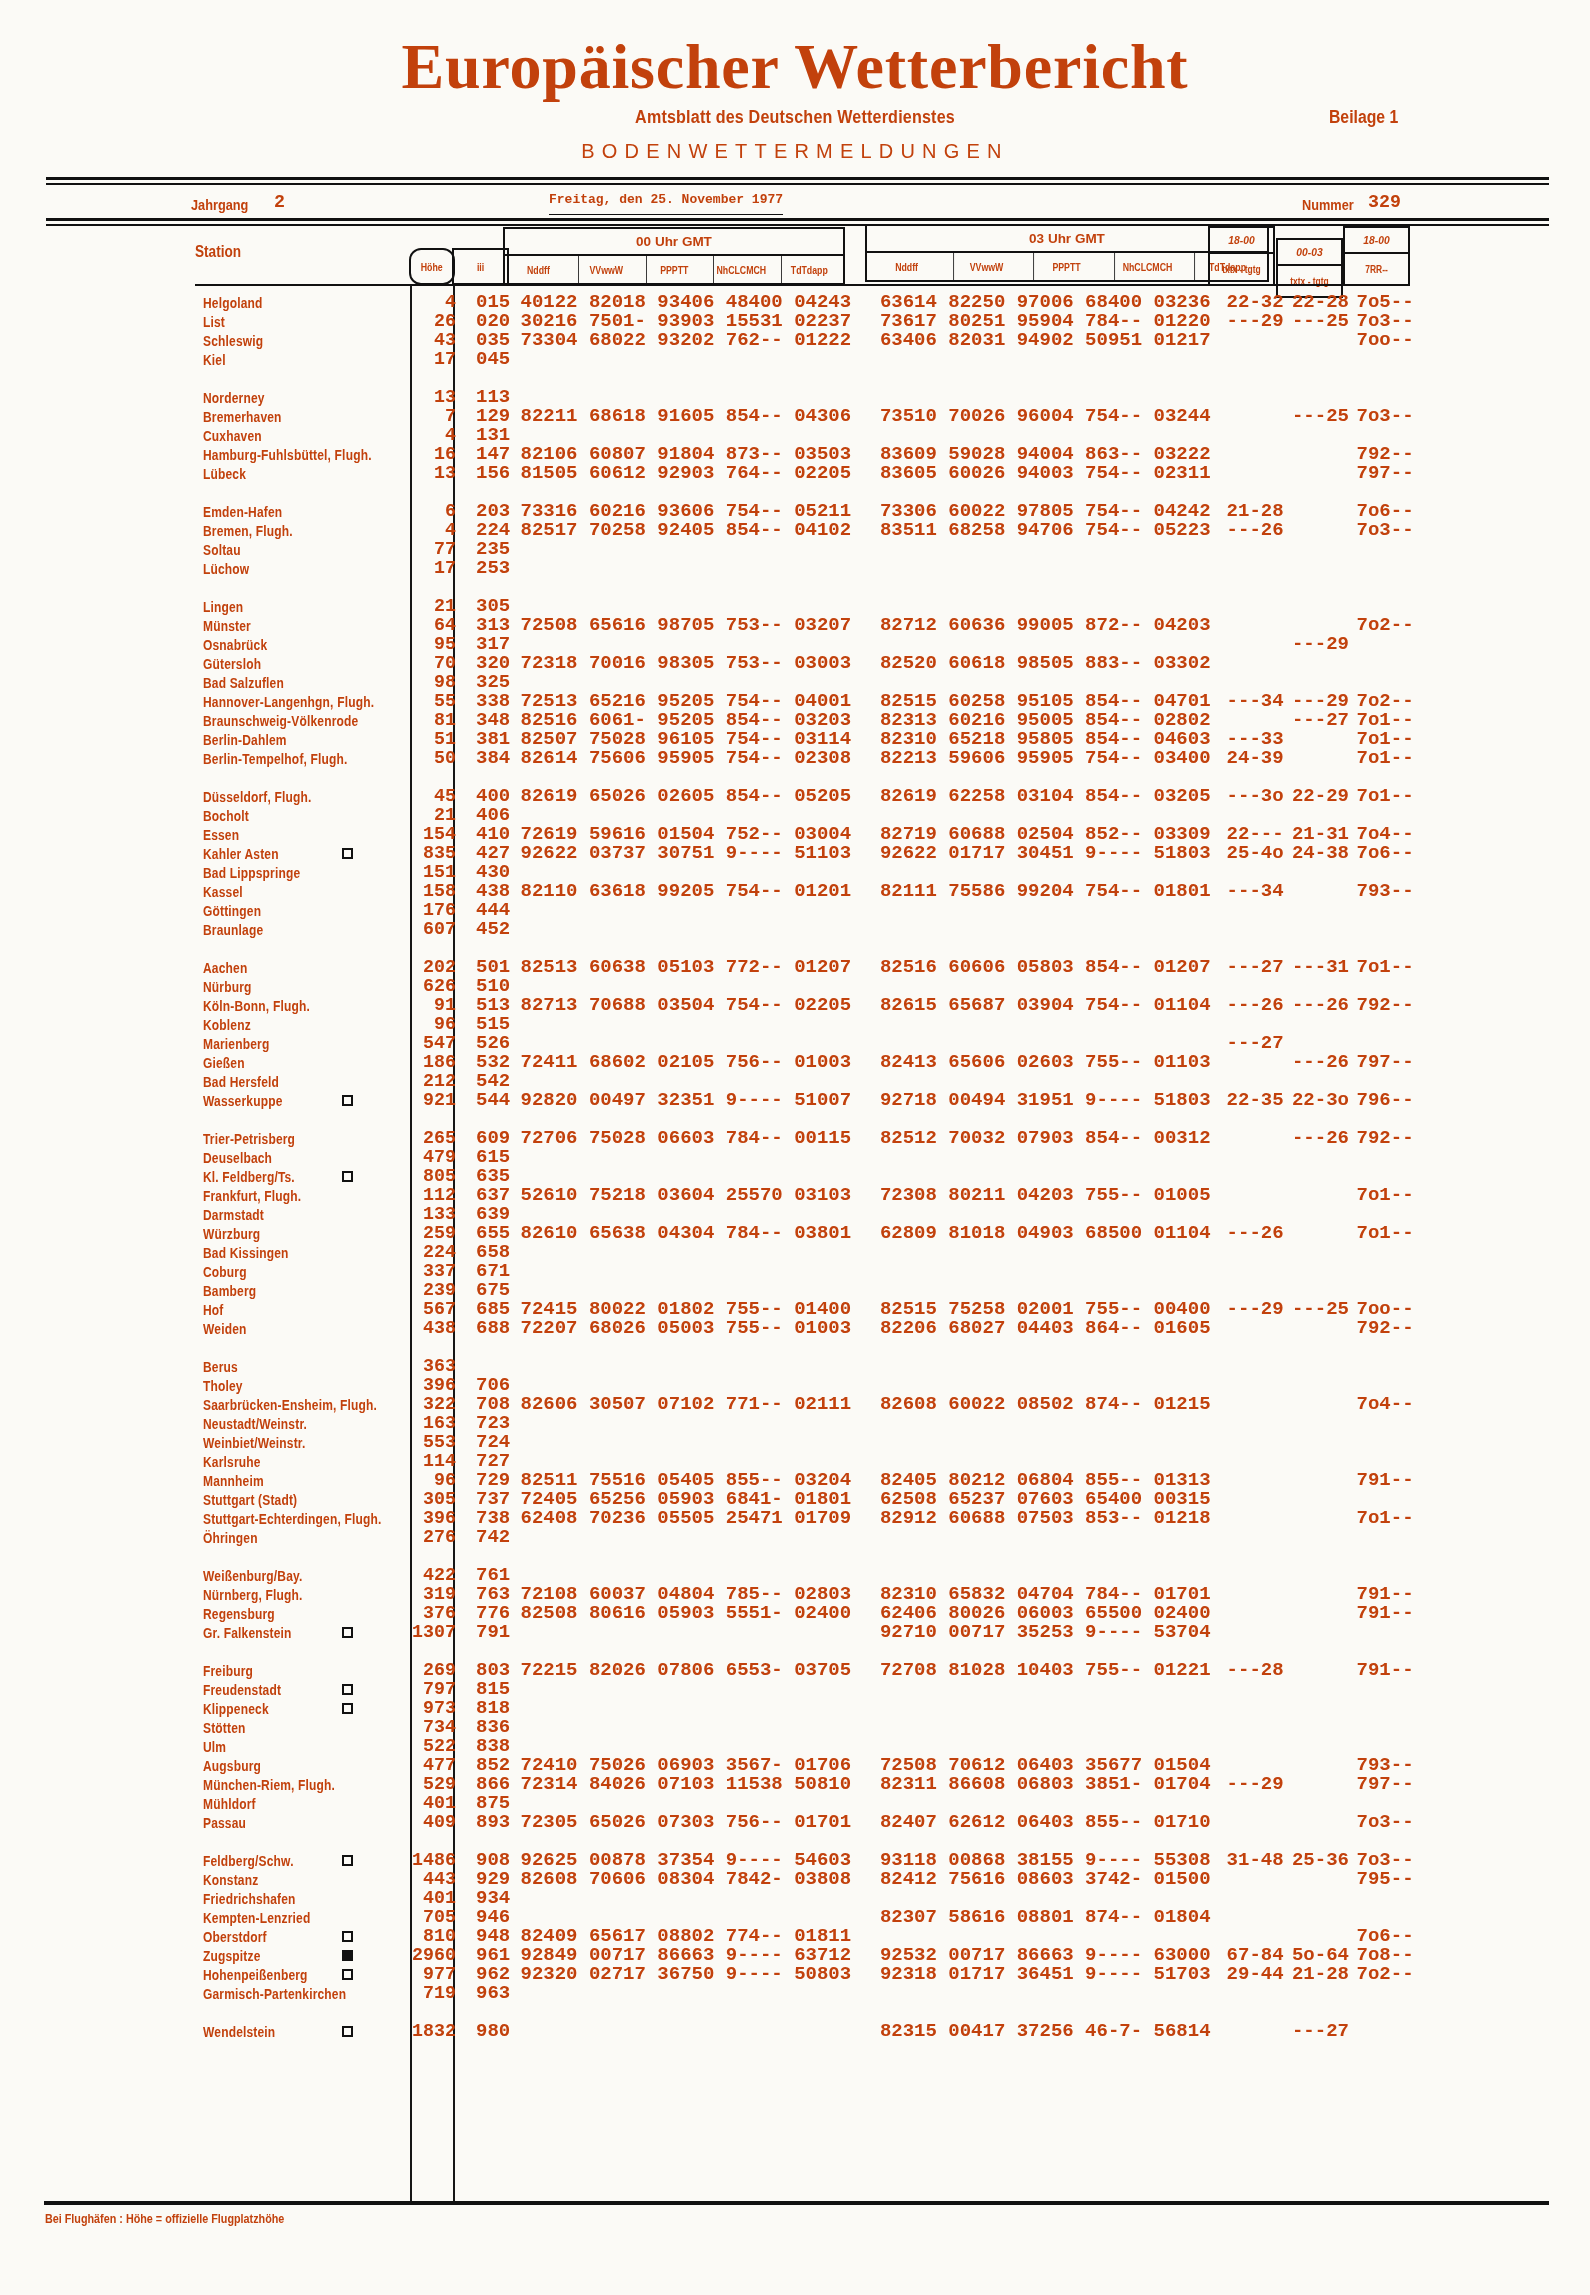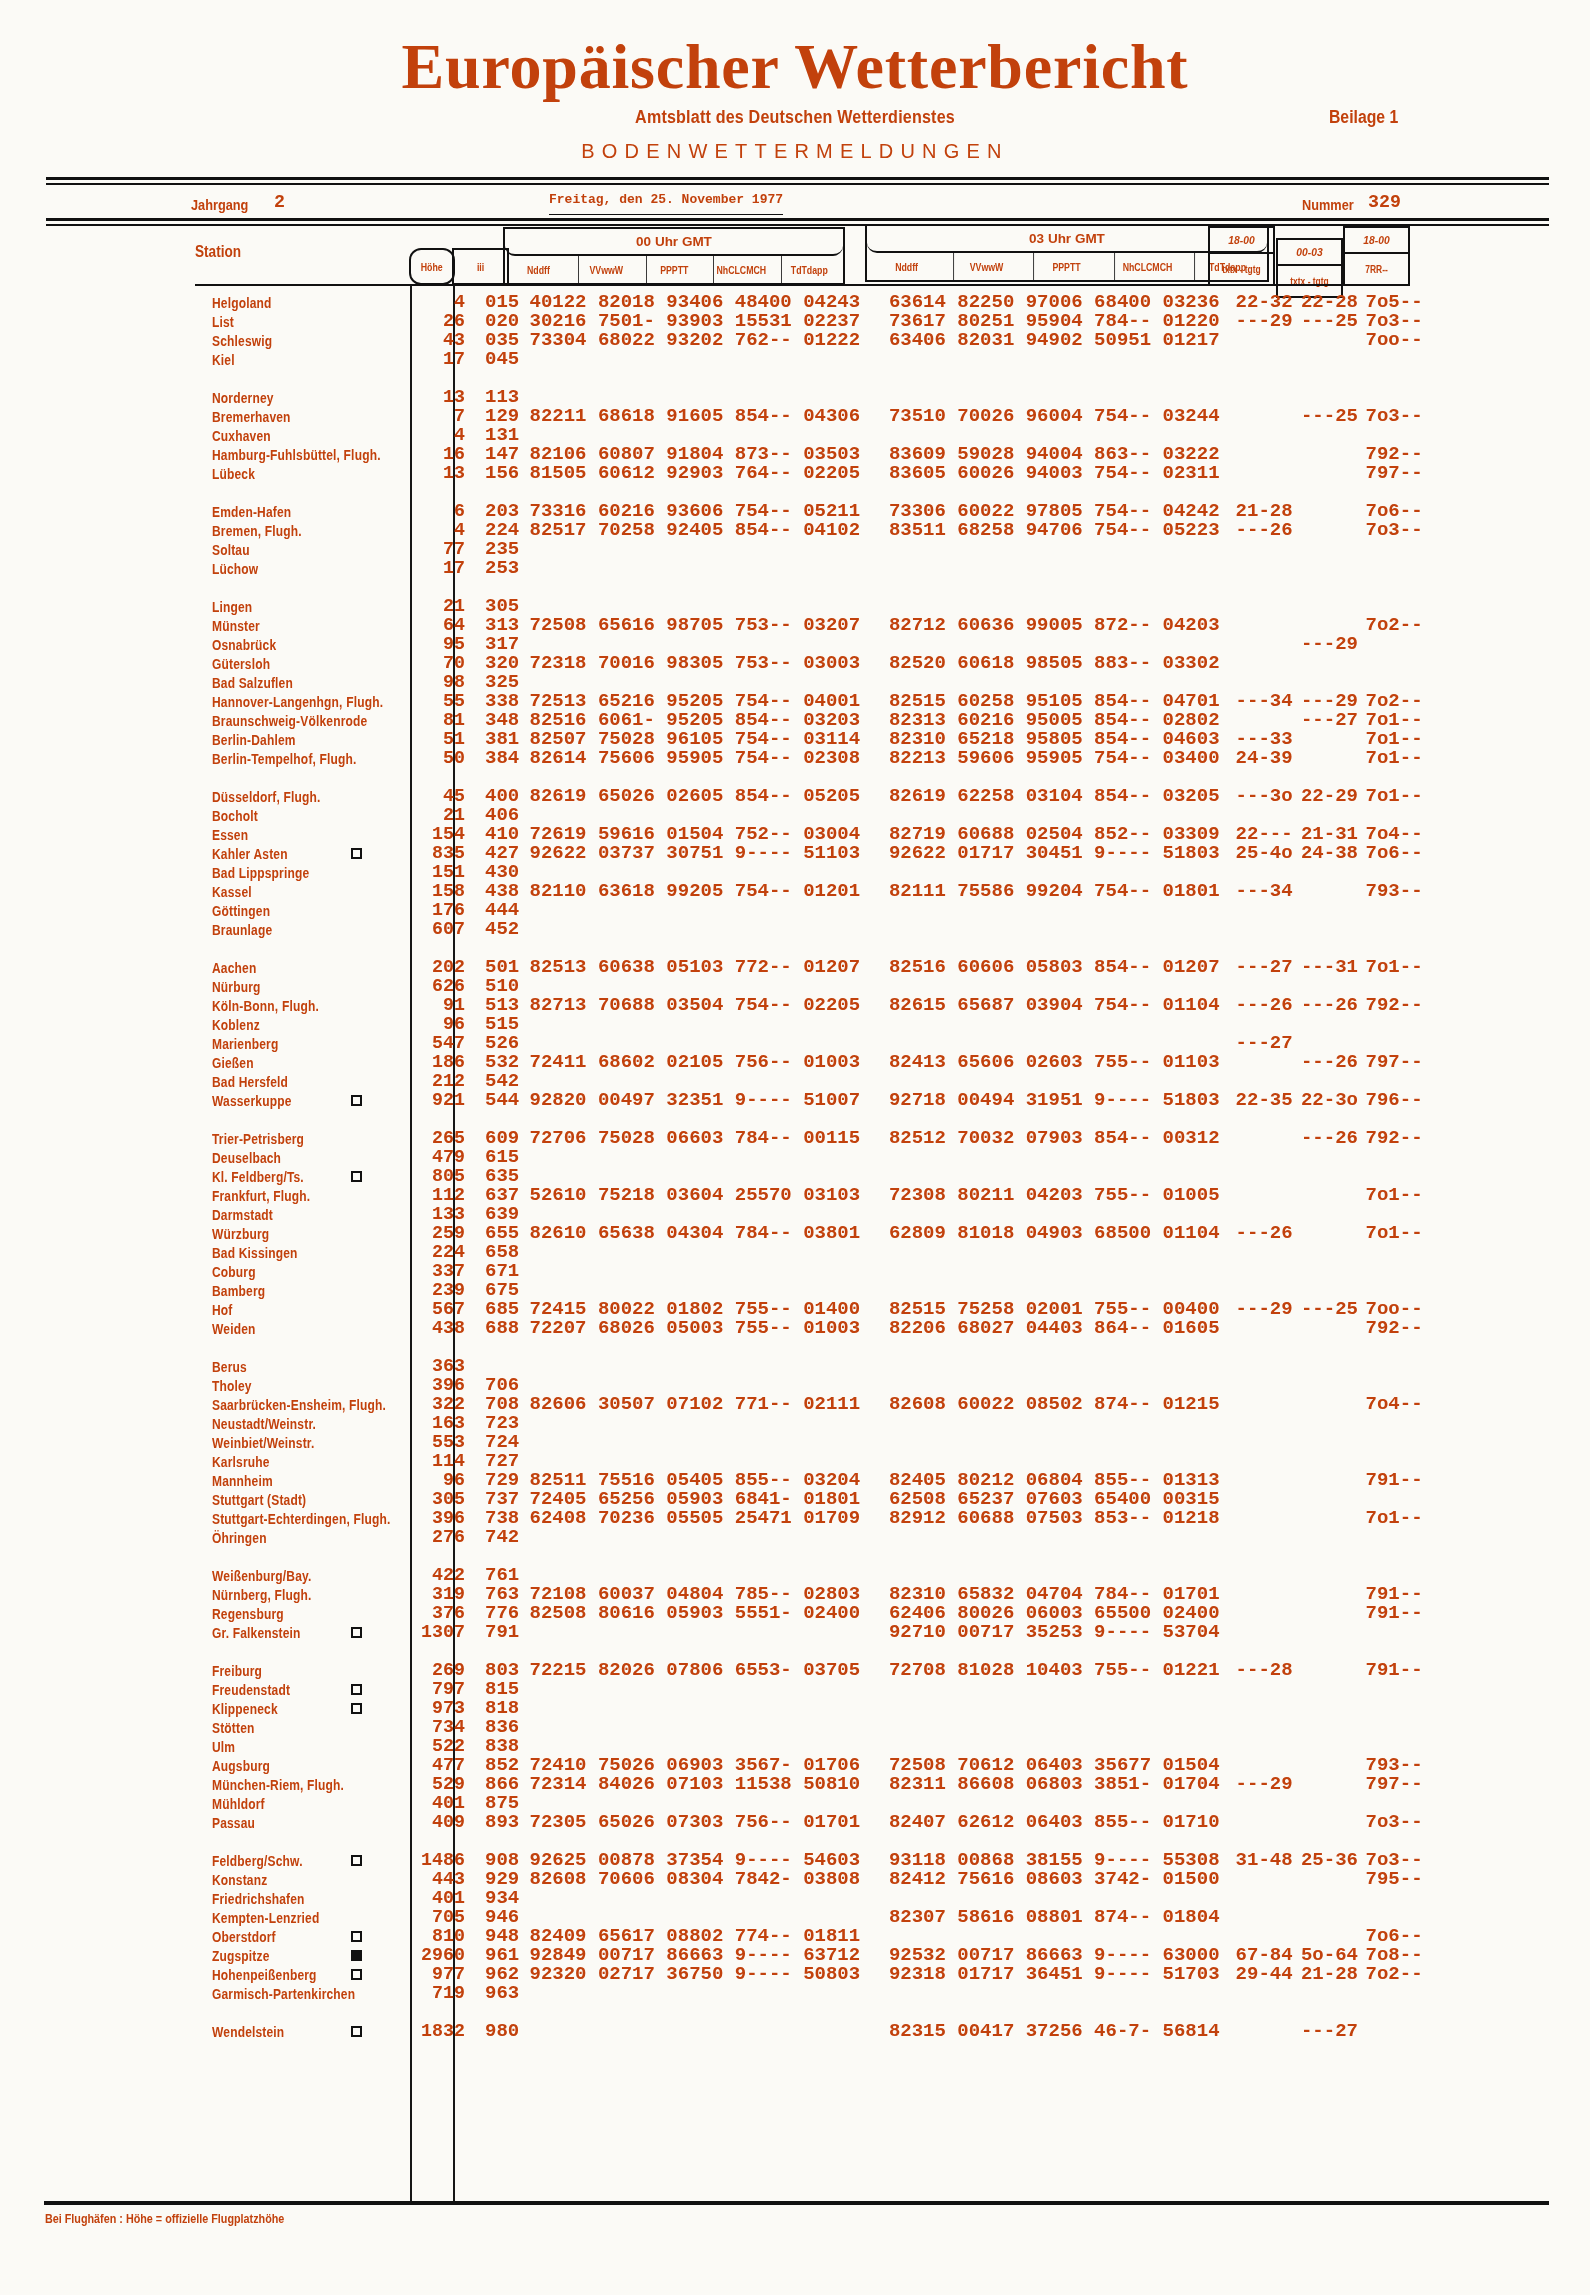--- a/index.html
+++ b/index.html
@@ -31,21 +31,21 @@
 
   
   #stationLbl{left:195px;top:243px;font-weight:700;font-size:16px;transform:scaleX(.85);transform-origin:0 0;}
   .cellbox{position:absolute;border:2.4px solid #111;box-sizing:border-box;display:flex;align-items:center;justify-content:center;background:transparent;}
   .cellbox .t{font-weight:700;font-size:11px;transform:scaleX(.8);white-space:nowrap;}
   #hoeheCell{left:409px;top:248px;width:46px;height:37px;border-radius:12px;}
   #iiiCell{left:452px;top:248px;width:57px;height:37px;}
 
   .gmtbox{position:absolute;border:2.4px solid #111;box-sizing:border-box;display:flex;flex-direction:column;}
   .gmt-title{height:25px;border-bottom:2.4px solid #111;display:flex;align-items:center;justify-content:center;
-             font-weight:700;font-size:13.5px;border-radius:10px;}
+             font-weight:700;font-size:13.5px;}
   .gmt-cells{flex:1;display:flex;}
   .gmt-cells span{flex:1;display:flex;align-items:center;justify-content:center;border-left:1.6px solid #111;
                   font-weight:700;font-size:10.7px;transform:scaleX(.82);white-space:nowrap;}
   .gmt-cells span:first-child{border-left:none;}
   #box00{left:503px;top:227px;width:342px;height:58px;}
   #box03{left:865px;top:224px;width:404px;height:58px;}
 
   .extbox{position:absolute;border:2.4px solid #111;box-sizing:border-box;display:flex;flex-direction:column;}
   .extbox .top{height:24px;border-bottom:2.4px solid #111;display:flex;align-items:center;justify-content:center;
                font-weight:700;font-size:10.3px;font-style:italic;}
@@ -53,21 +53,21 @@
                transform:scaleX(.82);white-space:nowrap;}
   #ext1{left:1208px;top:226px;width:67px;height:60px;}
   #ext2{left:1276px;top:238px;width:67px;height:60px;}
   #ext3{left:1343px;top:226px;width:67px;height:60px;}
 
   #headRule{left:195px;top:284px;width:1215px;height:1.6px;background:#111;}
   #vl1{left:410px;top:285px;width:2.4px;height:1916px;background:#161616;}
   #vl2{left:453px;top:285px;width:1.6px;height:1916px;background:#161616;}
 
   
-  #rows{position:absolute;left:17px;top:293px;width:1462px;}
+  #rows{position:absolute;left:8px;top:293px;width:1462px;}
   .group{margin-bottom:19px;}
   .row{position:relative;height:19px;}
   .name{position:absolute;left:195px;top:1.6px;font-weight:700;font-size:14.3px;letter-spacing:0.2px;
         transform:scaleX(.84);transform-origin:0 0;white-space:nowrap;}
   .mk{display:none;}
   .mk.sq{display:block;position:absolute;left:334px;top:4px;width:11px;height:11px;border:2px solid #111;box-sizing:border-box;}
   .mk.sq.fill{background:#111;}
   .hoehe{position:absolute;left:396px;top:0;width:52px;text-align:right;
          font-family:"Liberation Mono",monospace;font-weight:700;font-size:18.3px;line-height:19px;white-space:pre;}
   .mline{position:absolute;left:468px;top:0;font-family:"Liberation Mono",monospace;font-weight:700;

